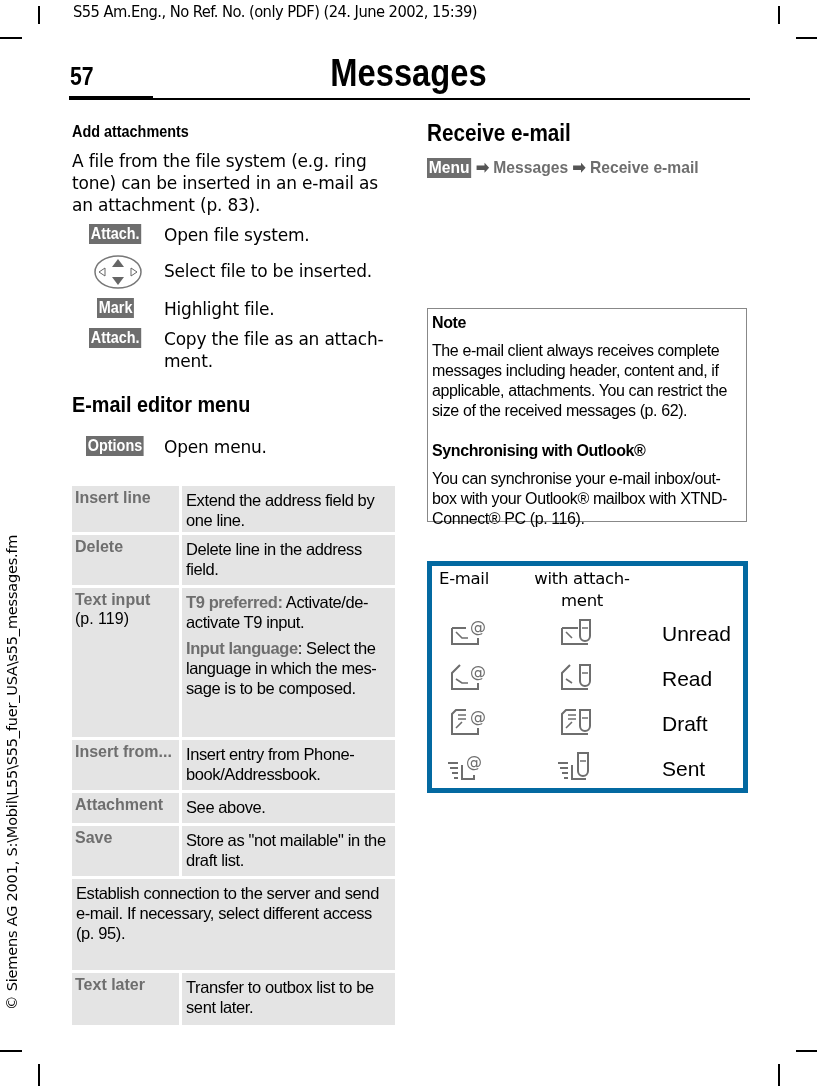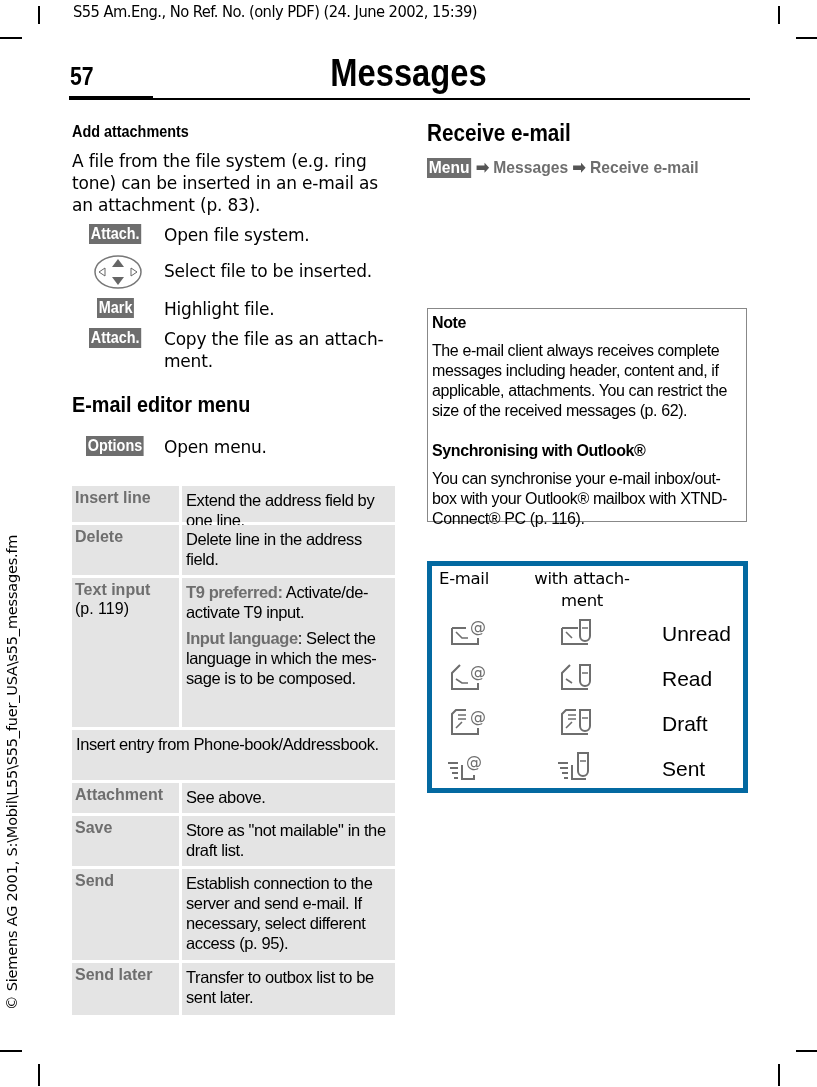--- a/index.html
+++ b/index.html
@@ -89,52 +89,52 @@
 
   <div class="h2" style="margin-top:20px;">E-mail editor menu</div>
 
   <div class="step" style="margin-top:18px;">
     <div class="k"><span class="key">Options</span></div>
     <div class="d body-txt">Open menu.</div>
   </div>
 </div>
 
 <div class="tbl">
-  <div class="row" style="height:36px;">
+  <div class="row" style="height:46px;">
     <div class="c1"><span class="t">Insert line</span></div>
     <div class="c2">Extend the address field by one line.</div>
   </div>
   <div class="row" style="height:50px;">
     <div class="c1"><span class="t">Delete</span></div>
     <div class="c2">Delete line in the address field.</div>
   </div>
   <div class="row" style="height:149px;">
     <div class="c1"><span class="t">Text input</span><br><span>(p. 119)</span></div>
     <div class="c2">
       <div><span class="t">T9 preferred:</span><span> Activate/de-activate T9 input.</span></div>
       <div style="margin-top:6px;"><span class="t">Input language</span><span>: Select the language in which the mes-sage is to be composed.</span></div>
     </div>
   </div>
   <div class="row" style="height:50px;">
+    <div class="c1"><span class="t">Insert from...</span></div>
     <div class="c2">Insert entry from Phone-book/Addressbook.</div>
   </div>
   <div class="row" style="height:30px;">
     <div class="c1"><span class="t">Attachment</span></div>
     <div class="c2">See above.</div>
   </div>
   <div class="row" style="height:50px;">
     <div class="c1"><span class="t">Save</span></div>
     <div class="c2">Store as "not mailable" in the draft list.</div>
   </div>
   <div class="row" style="height:91px;">
-    <div class="c1"><span class="t">Send</span></div>
     <div class="c2">Establish connection to the server and send e-mail. If necessary, select different access (p. 95).</div>
   </div>
   <div class="row" style="height:52px;">
-    <div class="c1"><span class="t">Send later</span></div>
+    <div class="c1"><span class="t">Text later</span></div>
     <div class="c2">Transfer to outbox list to be sent later.</div>
   </div>
 </div>
 
 <div class="col-right">
   <div class="h2" style="font-size:23px;">Receive e-mail</div>
   <div class="menu-path" style="margin-top:10px;">
     <span class="key" style="font-size:17px;transform:none;">Menu</span>
     <span style="color:#555;">➡</span>
     <span>Messages</span>

